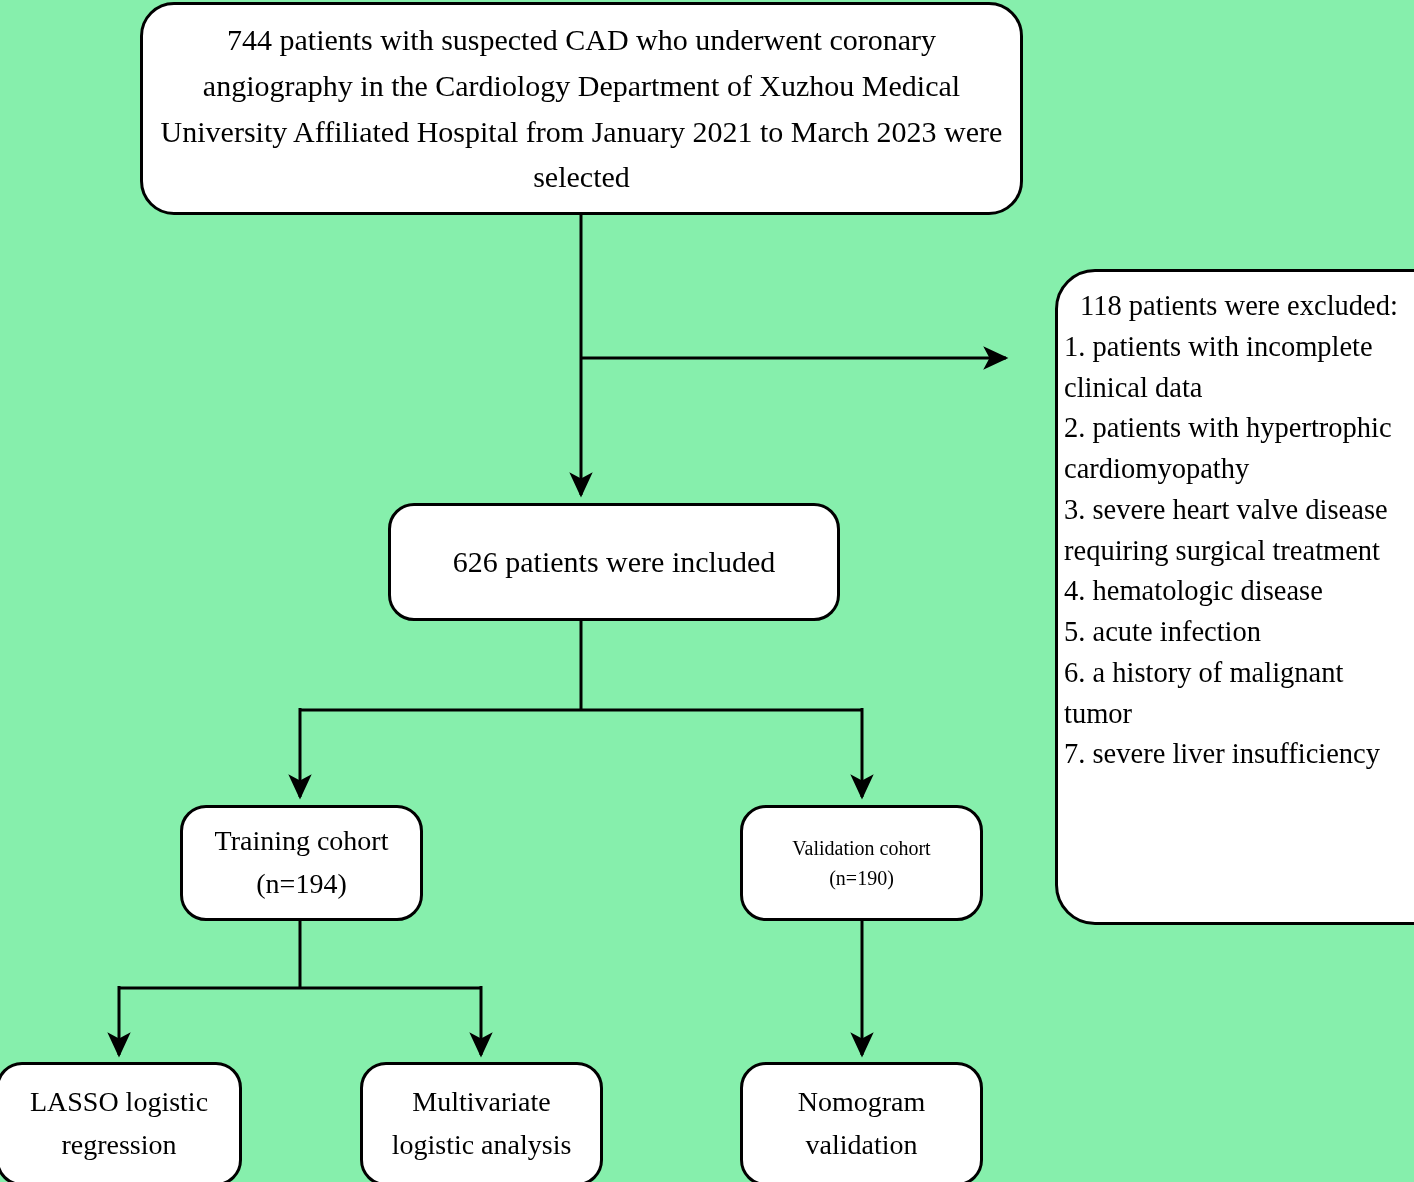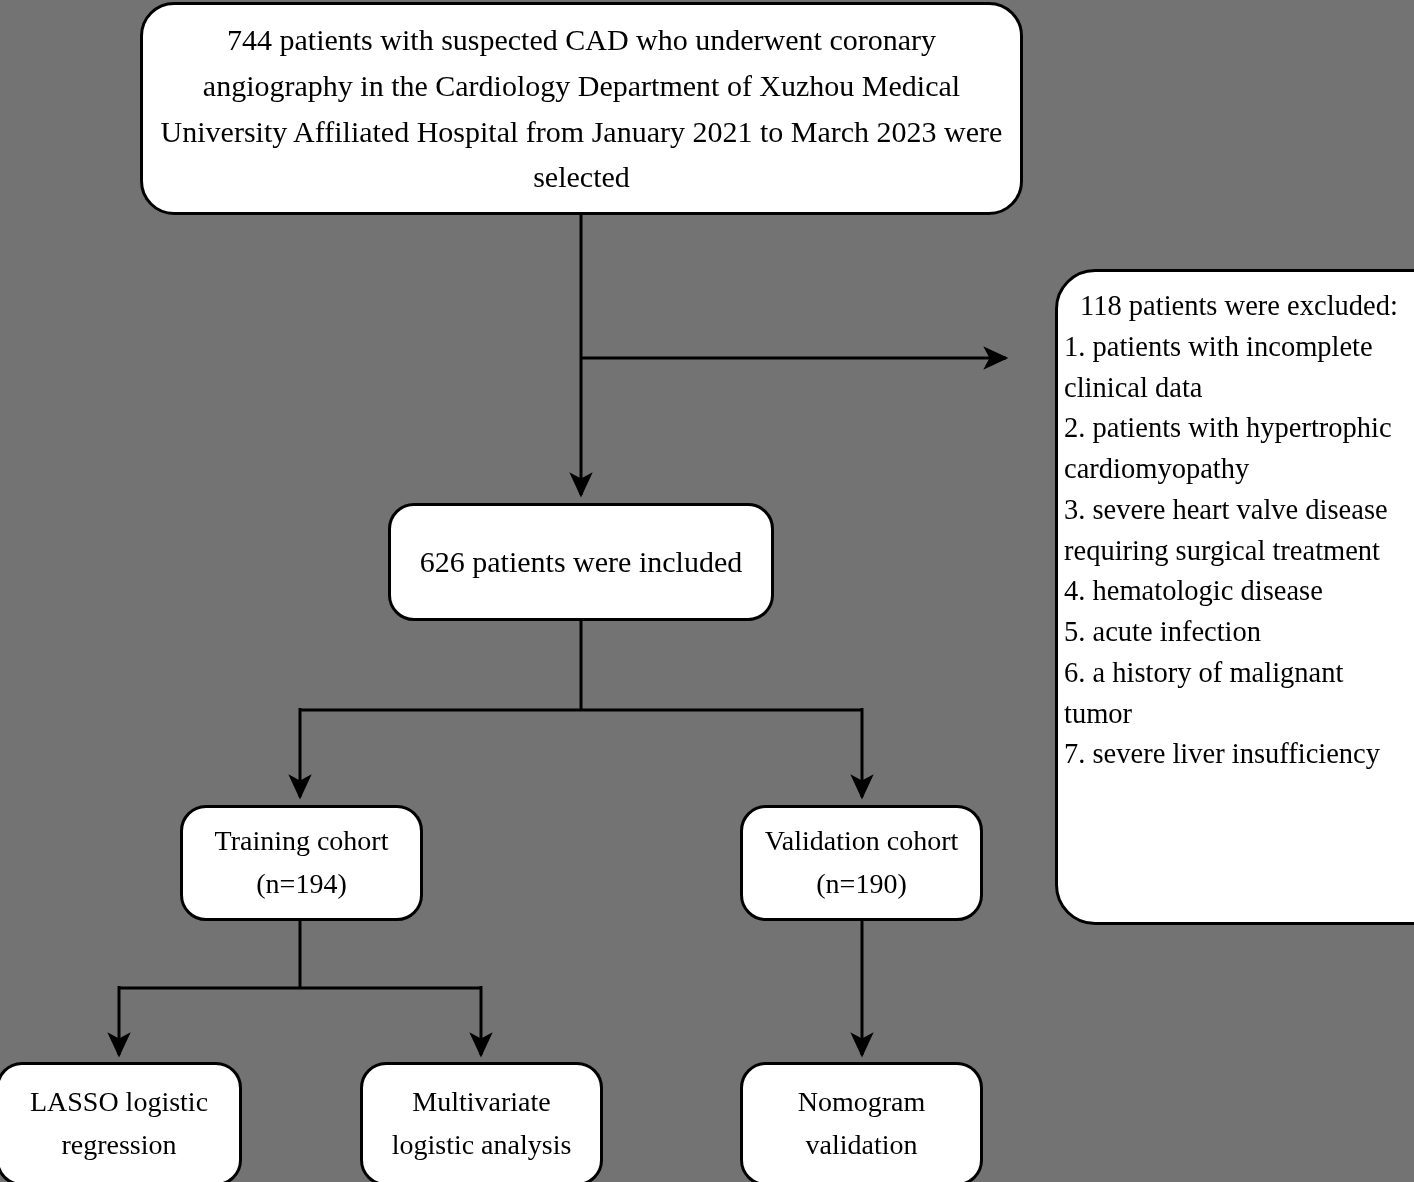--- a/index.html
+++ b/index.html
@@ -9,21 +9,21 @@
     background: #ffffff;
   }
   body {
     font-family: "Liberation Serif", "DejaVu Serif", serif;
     color: #000000;
   }
   #canvas {
     position: relative;
     width: 1414px;
     height: 1182px;
-    background: #737373;
+    background: #86efac;
     overflow: hidden;
   }
   #connectors {
     position: absolute;
     left: 0;
     top: 0;
     width: 1414px;
     height: 1182px;
     pointer-events: none;
   }
@@ -71,38 +71,38 @@
   #node-excluded .excl-title {
     display: block;
     padding-left: 16px;
   }
   #node-excluded .excl-item {
     display: block;
   }
   #node-included {
     left: 388px;
     top: 503px;
-    width: 386px;
+    width: 452px;
     height: 118px;
     font-size: 30px;
   }
   #node-training {
     left: 180px;
     top: 805px;
     width: 243px;
     height: 116px;
     font-size: 28px;
     border-radius: 26px;
   }
   #node-validation {
     left: 740px;
     top: 805px;
     width: 243px;
     height: 116px;
-    font-size: 28px;
+    font-size: 20px;
   }
   #node-lasso {
     left: -4px;
     top: 1062px;
     width: 246px;
     height: 124px;
     font-size: 28px;
   }
   #node-multivariate {
     left: 360px;

